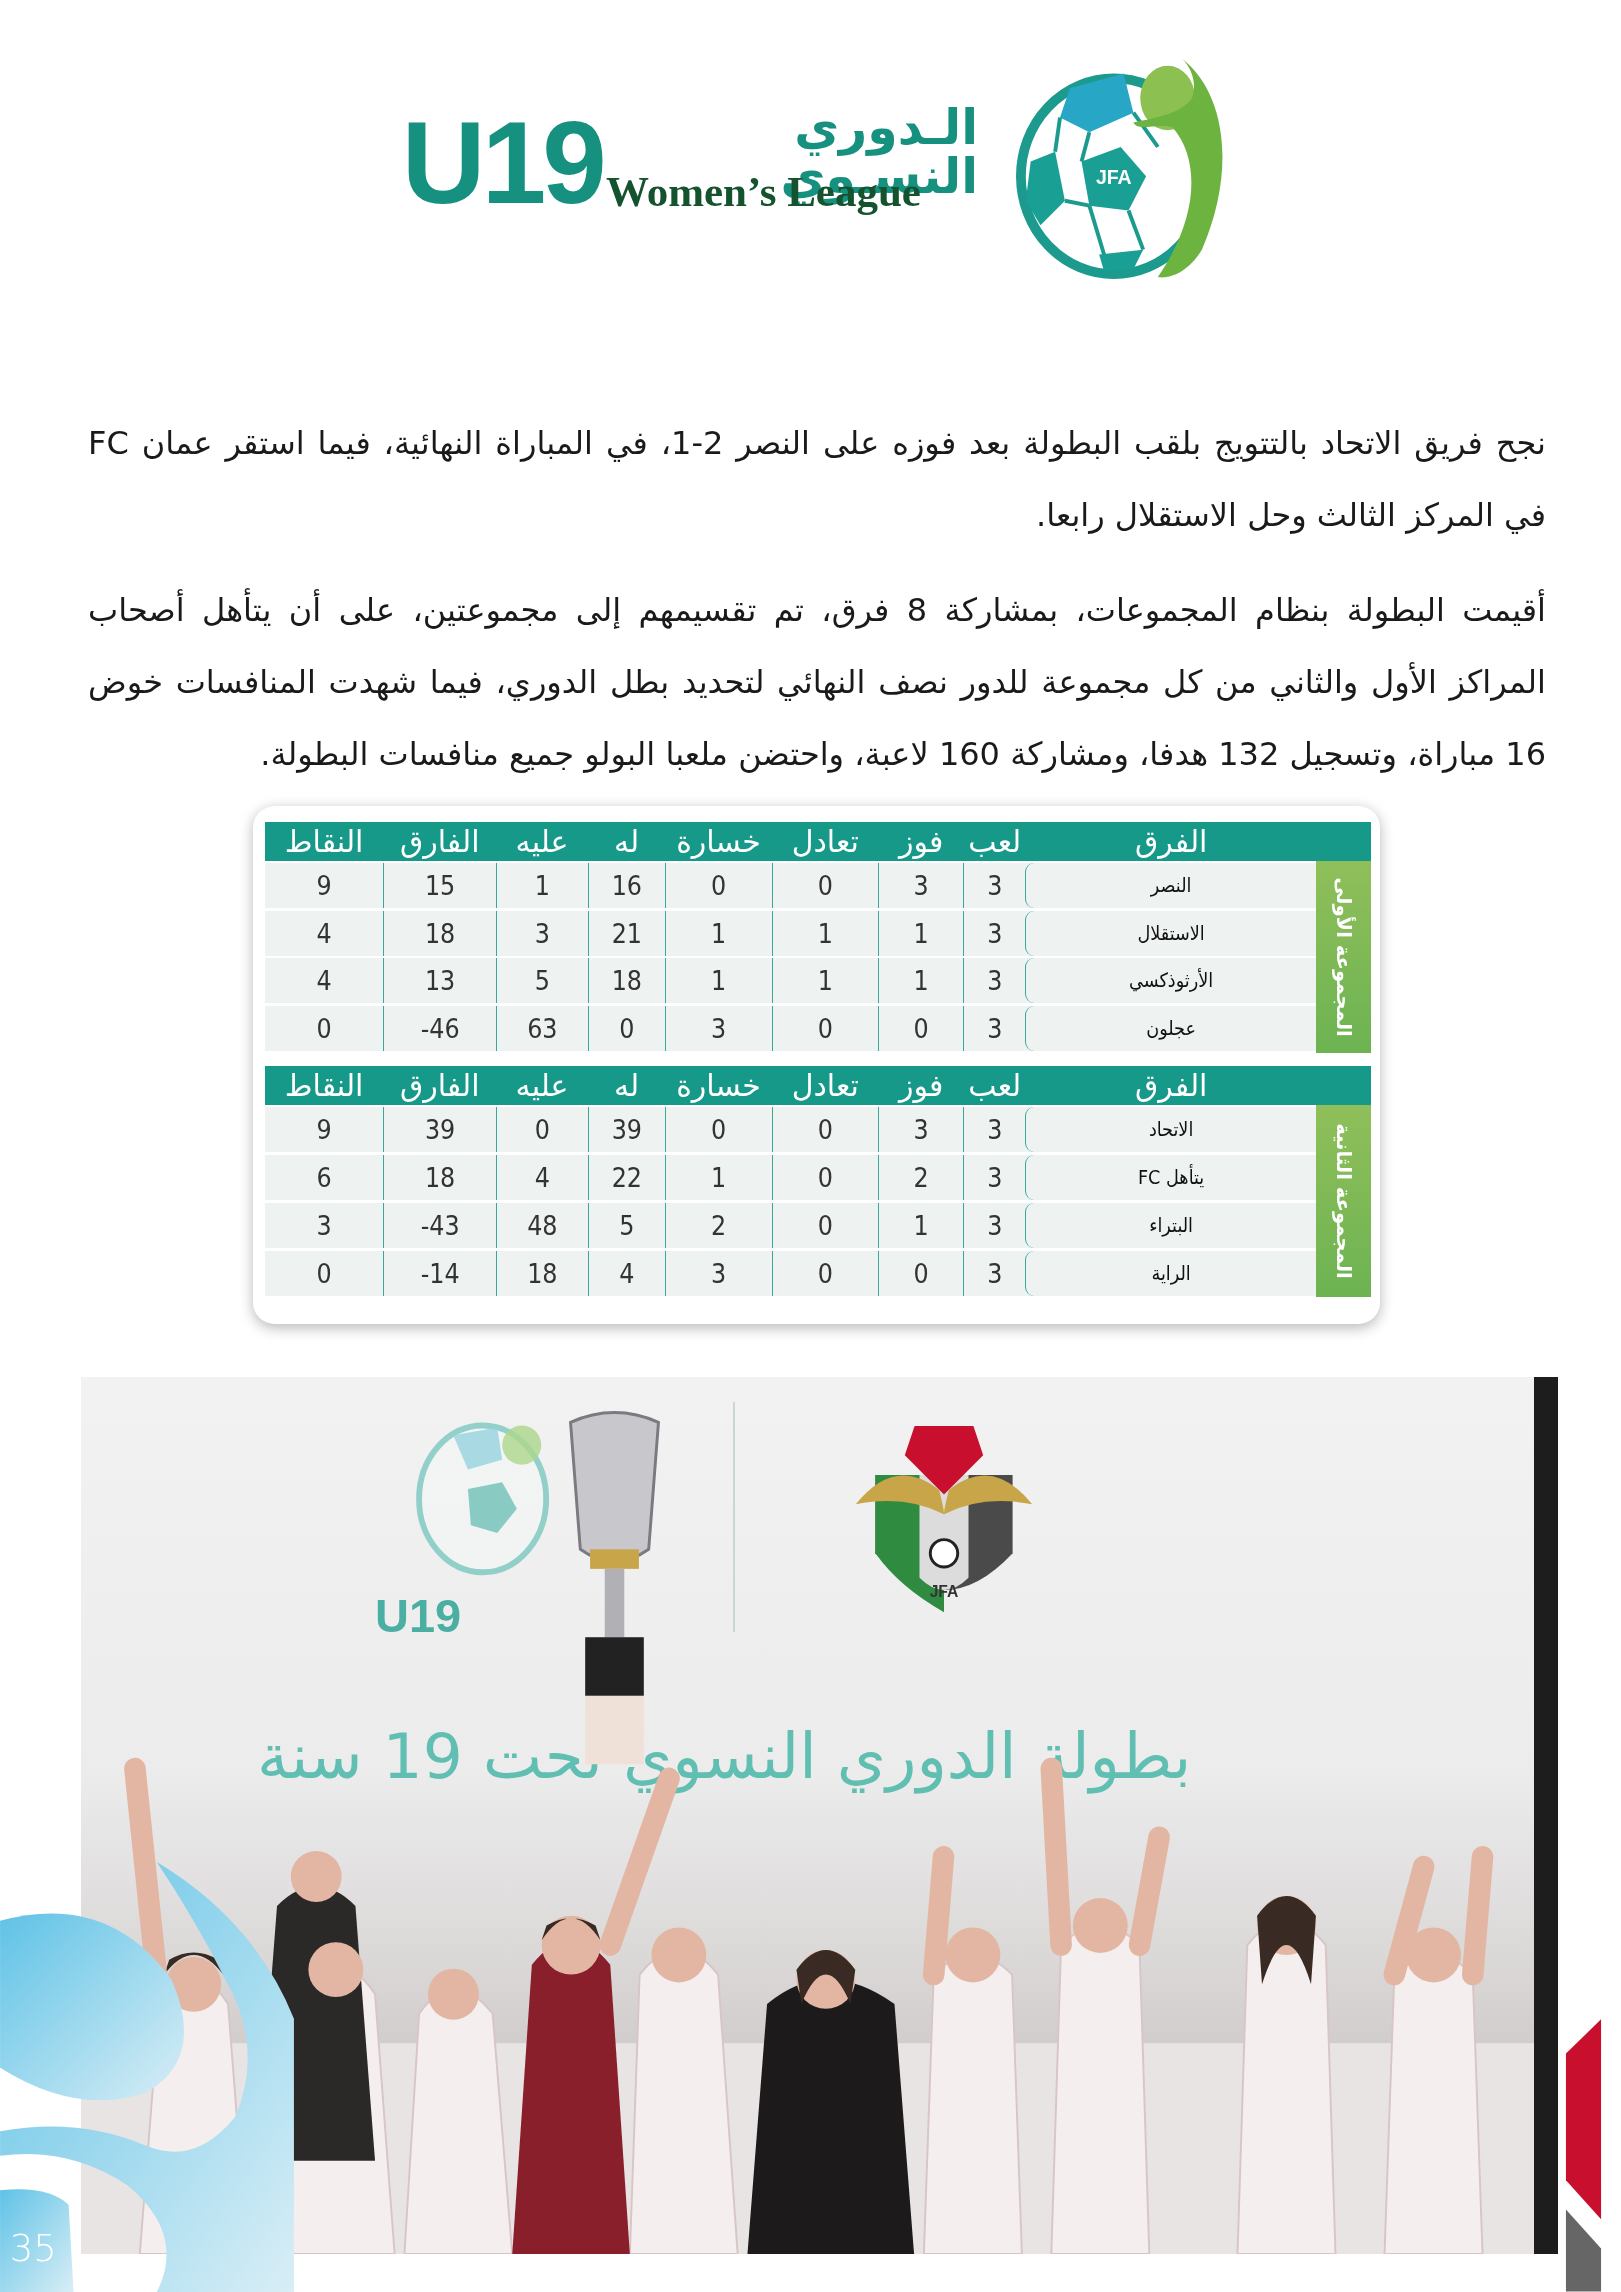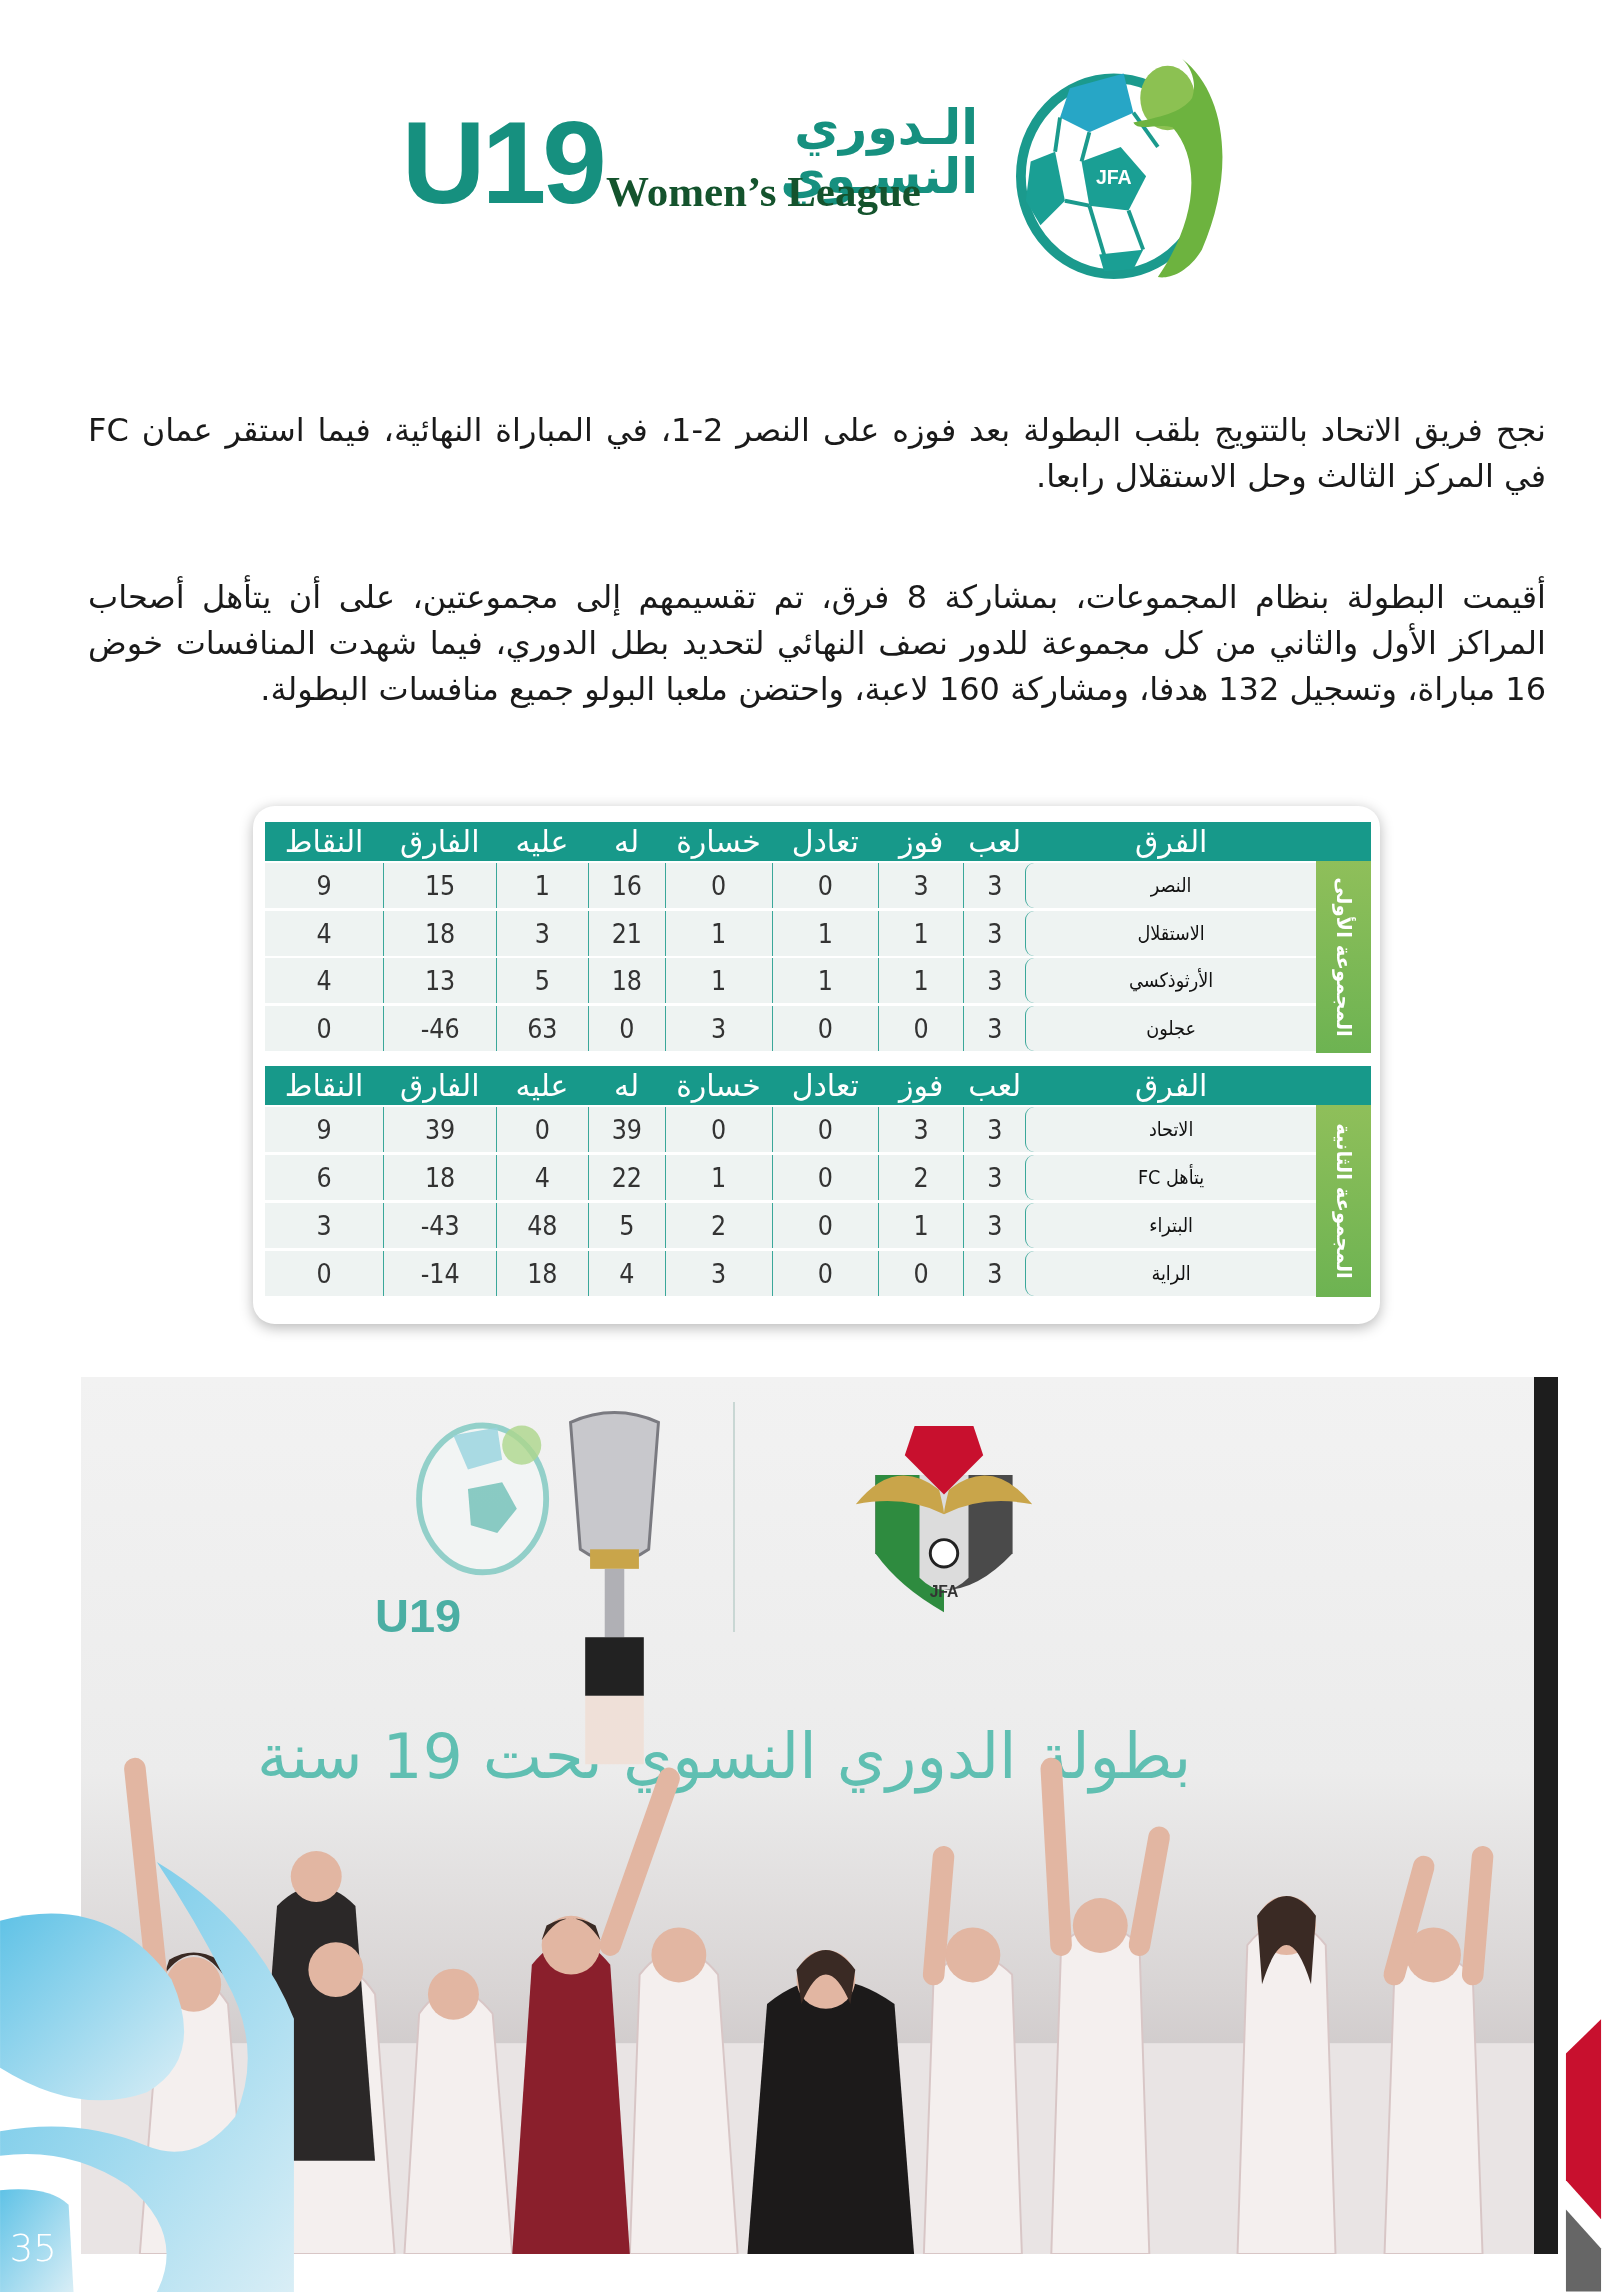--- a/index.html
+++ b/index.html
@@ -12,21 +12,21 @@
               font-weight:bold; font-size:116px; letter-spacing:-3.9px; color:#16907f; line-height:1; }
   .logo-ar { position:absolute; left:214px; top:49px; width:372px; text-align:right; direction:rtl;
              font-family:"DejaVu Sans", sans-serif; font-weight:bold; font-size:49px; color:#16907f; line-height:1; }
   .logo-en { position:absolute; left:214px; top:116px; width:374px; text-align:left;
              font-family:Liberation Serif, serif; font-weight:bold; font-size:43px; color:#14532d; line-height:1; }
   .logo-ball { position:absolute; left:619px; top:0; width:235px; height:225px; }
 
   
   .para { position:absolute; left:88px; width:1458px; direction:rtl; text-align:justify;
           text-align-last:right; font-family:"DejaVu Sans", sans-serif; font-size:32px;
-          line-height:46px; color:#1a1a1a; }
+          line-height:72px; color:#1a1a1a; }
   .para1 { top:375px; }
   .para2 { top:542px; }
 
   
   .card { position:absolute; left:253px; top:806px; width:1127px; height:518px; background:#ffffff;
           border-radius:21.6px; box-shadow:0 3.9px 13.7px rgba(0,0,0,0.28); }
   .group { position:absolute; left:11.8px; width:1106px; }
   .g1 { top:15.7px; }
   .g2 { top:260px; }
   .hdr { position:absolute; left:0; top:0; width:1106px; height:39px; background:#17998a;

